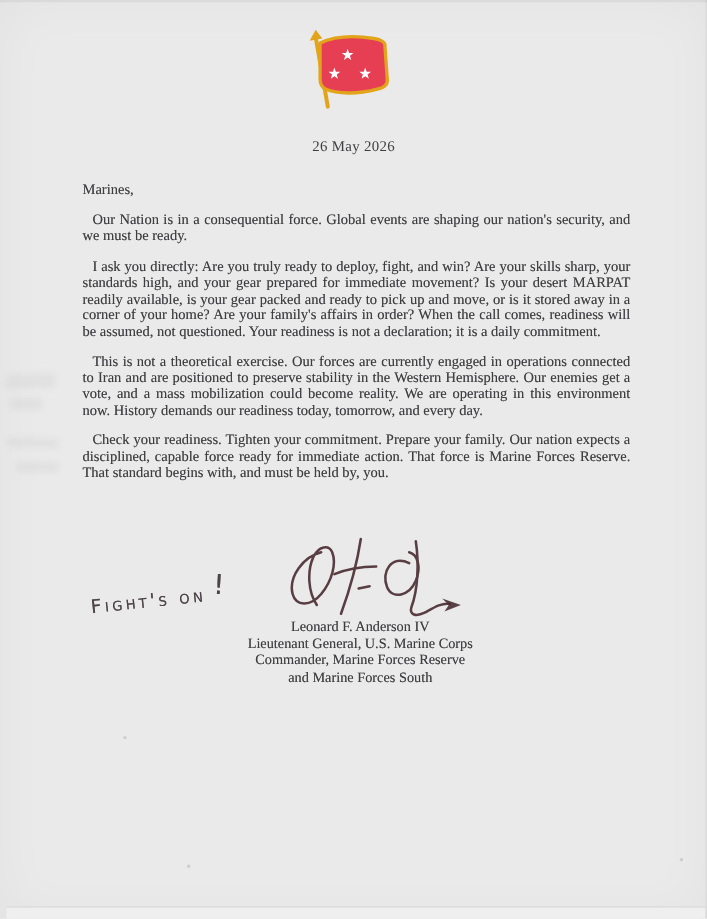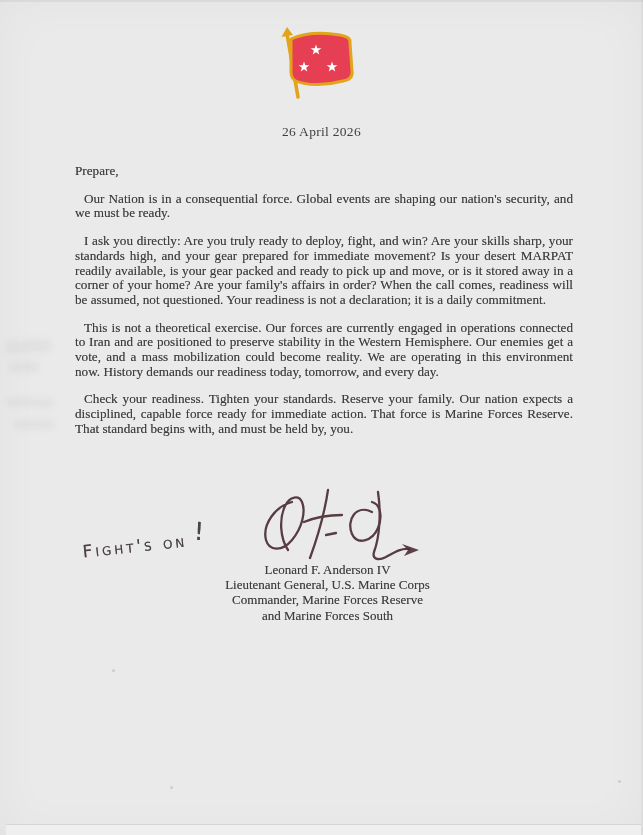--- a/index.html
+++ b/index.html
@@ -127,28 +127,28 @@
 
         <path d="M21,13 C34,7 52,6 70,9 C76,10 81,12 80,17 L82,45 C83,51 79,54 73,55 C56,59.5 37,60 26,55 C22,53 21,50 21,46 Z" fill="#e63e52" stroke="#e2a41a" stroke-width="3" stroke-linejoin="round"></path>
 
         <polygon points="0,-5 1.18,-1.62 4.76,-1.55 1.9,0.62 2.94,4.05 0,2 -2.94,4.05 -1.9,0.62 -4.76,-1.55 -1.18,-1.62" fill="#ffffff" transform="translate(46,24) scale(1.12)"></polygon>
         <polygon points="0,-5 1.18,-1.62 4.76,-1.55 1.9,0.62 2.94,4.05 0,2 -2.94,4.05 -1.9,0.62 -4.76,-1.55 -1.18,-1.62" fill="#ffffff" transform="translate(34,41) scale(1.12)"></polygon>
         <polygon points="0,-5 1.18,-1.62 4.76,-1.55 1.9,0.62 2.94,4.05 0,2 -2.94,4.05 -1.9,0.62 -4.76,-1.55 -1.18,-1.62" fill="#ffffff" transform="translate(62,41) scale(1.12)"></polygon>
       </svg>
     </span>
   </div>
 
-  <div class="date">26 April 2026</div>
+  <div class="date">26 May 2026</div>
 
   <div class="body">
-    <p class="salutation">Prepare,</p>
+    <p class="salutation">Marines,</p>
     <p class="para">Our Nation is in a consequential force. Global events are shaping our nation's security, and we must be ready.</p>
     <p class="para">I ask you directly: Are you truly ready to deploy, fight, and win? Are your skills sharp, your standards high, and your gear prepared for immediate movement? Is your desert MARPAT readily available, is your gear packed and ready to pick up and move, or is it stored away in a corner of your home? Are your family's affairs in order? When the call comes, readiness will be assumed, not questioned. Your readiness is not a declaration; it is a daily commitment.</p>
     <p class="para">This is not a theoretical exercise. Our forces are currently engaged in operations connected to Iran and are positioned to preserve stability in the Western Hemisphere. Our enemies get a vote, and a mass mobilization could become reality. We are operating in this environment now. History demands our readiness today, tomorrow, and every day.</p>
-    <p class="para">Check your readiness. Tighten your standards. Reserve your family. Our nation expects a disciplined, capable force ready for immediate action. That force is Marine Forces Reserve. That standard begins with, and must be held by, you.</p>
+    <p class="para">Check your readiness. Tighten your commitment. Prepare your family. Our nation expects a disciplined, capable force ready for immediate action. That force is Marine Forces Reserve. That standard begins with, and must be held by, you.</p>
   </div>
 
   <div class="handwritten">
     <span>Fight's on</span><span class="bang">!</span>
   </div>
 
   <svg class="signature" width="175" height="78" viewBox="0 0 175 78" xmlns="http://www.w3.org/2000/svg">
     <g stroke="#4b2f35" stroke-width="2.3" fill="none" stroke-linecap="round" stroke-linejoin="round" opacity="0.92">
       <path d="M40,14 C24,18 10,36 14,52 C17,63 30,64 40,52 C50,40 54,24 50,14 C47,7 38,8 33,18 C27,31 28,50 36,62"></path>
       <path d="M76,2 C73,22 66,48 58,70"></path>

